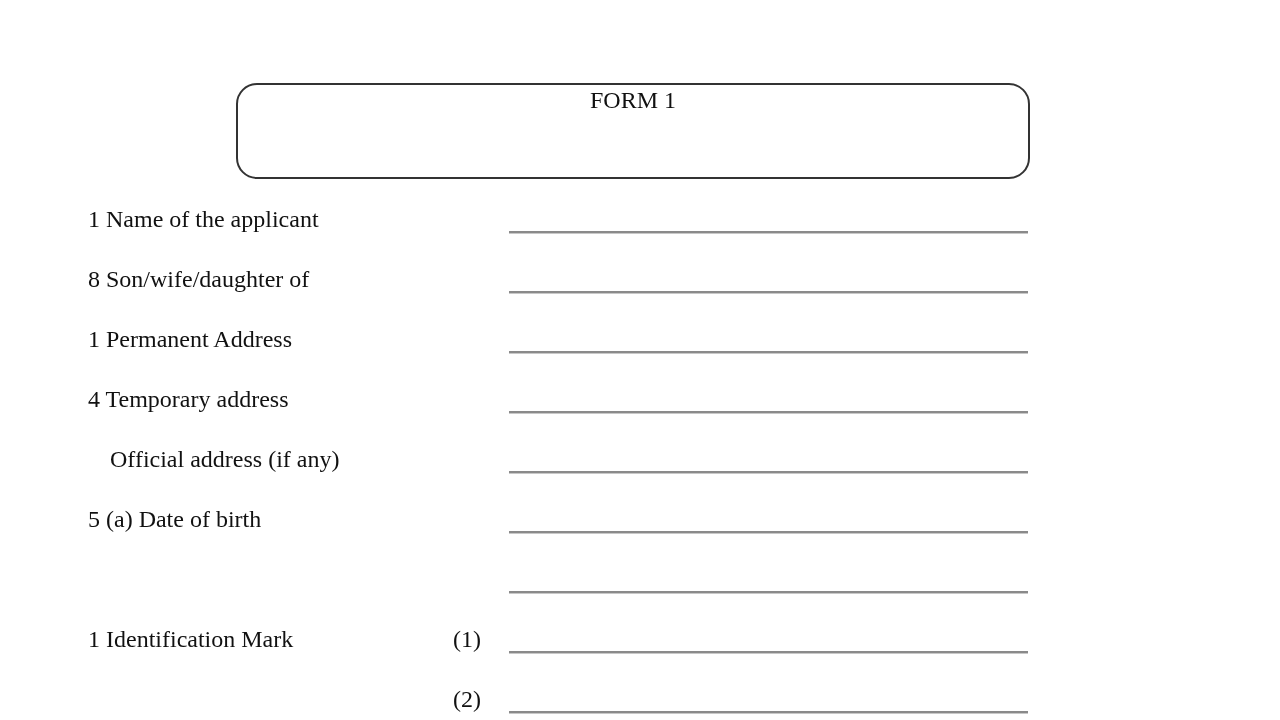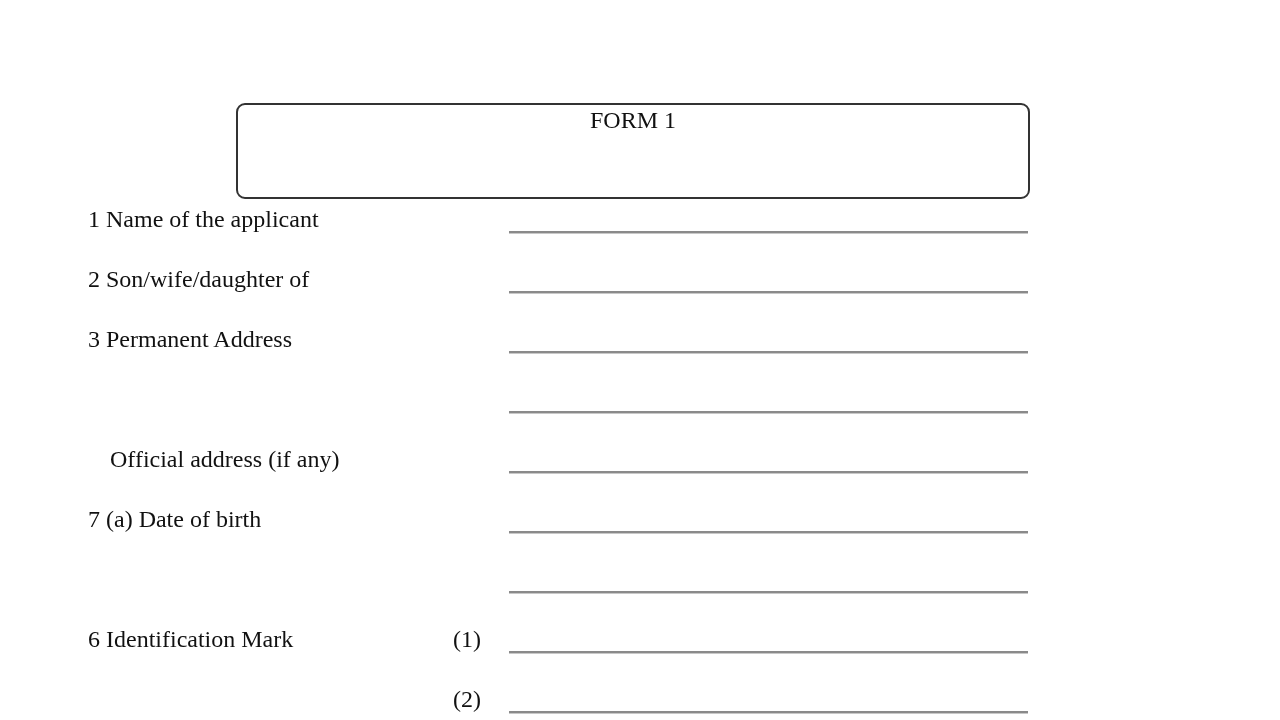--- a/index.html
+++ b/index.html
@@ -15,23 +15,22 @@
       font-family: "Liberation Serif", "DejaVu Serif", serif;
       color: #111111;
     }
     .header-box {
       position: absolute;
       left: 236px;
       top: 83px;
       width: 790px;
       height: 92px;
       border: 2px solid #333333;
-      border-radius: 9px;
+      border-radius: 21px;
       box-sizing: content-box;
-      margin-top: 20px;
     }
     .header-line {
       position: absolute;
       left: 0;
       width: 100%;
       text-align: center;
       font-size: 24px;
       line-height: 30px;
       white-space: nowrap;
     }
@@ -78,49 +77,50 @@
 <div class="header-box">
   <div class="header-line hl-1">FORM 1</div>
 </div>
 
 <div class="field-row" style="top:204px;">
   <span class="field-label indent0">1 Name of the applicant</span>
   <div class="field-line"></div>
 </div>
 
 <div class="field-row" style="top:264px;">
-  <span class="field-label indent0">2 Son/wife/daughter of</span>
+  <span class="field-label indent0">8 Son/wife/daughter of</span>
   <div class="field-line"></div>
 </div>
 
 <div class="field-row" style="top:324px;">
-  <span class="field-label indent0">3 Permanent Address</span>
+  <span class="field-label indent0">1 Permanent Address</span>
   <div class="field-line"></div>
 </div>
 
 <div class="field-row" style="top:384px;">
+  <span class="field-label indent0">4 Temporary address</span>
   <div class="field-line"></div>
 </div>
 
 <div class="field-row" style="top:444px;">
   <span class="field-label indent1">Official address (if any)</span>
   <div class="field-line"></div>
 </div>
 
 <div class="field-row" style="top:504px;">
-  <span class="field-label indent0">7 (a) Date of birth</span>
+  <span class="field-label indent0">5 (a) Date of birth</span>
   <div class="field-line"></div>
 </div>
 
 <div class="field-row" style="top:564px;">
   <div class="field-line"></div>
 </div>
 
 <div class="field-row" style="top:624px;">
-  <span class="field-label indent0">6 Identification Mark</span>
+  <span class="field-label indent0">1 Identification Mark</span>
   <span class="sub-marker">(1)</span>
   <div class="field-line"></div>
 </div>
 
 <div class="field-row" style="top:684px;">
   <span class="sub-marker">(2)</span>
   <div class="field-line"></div>
 </div>
 
 </body></html>

